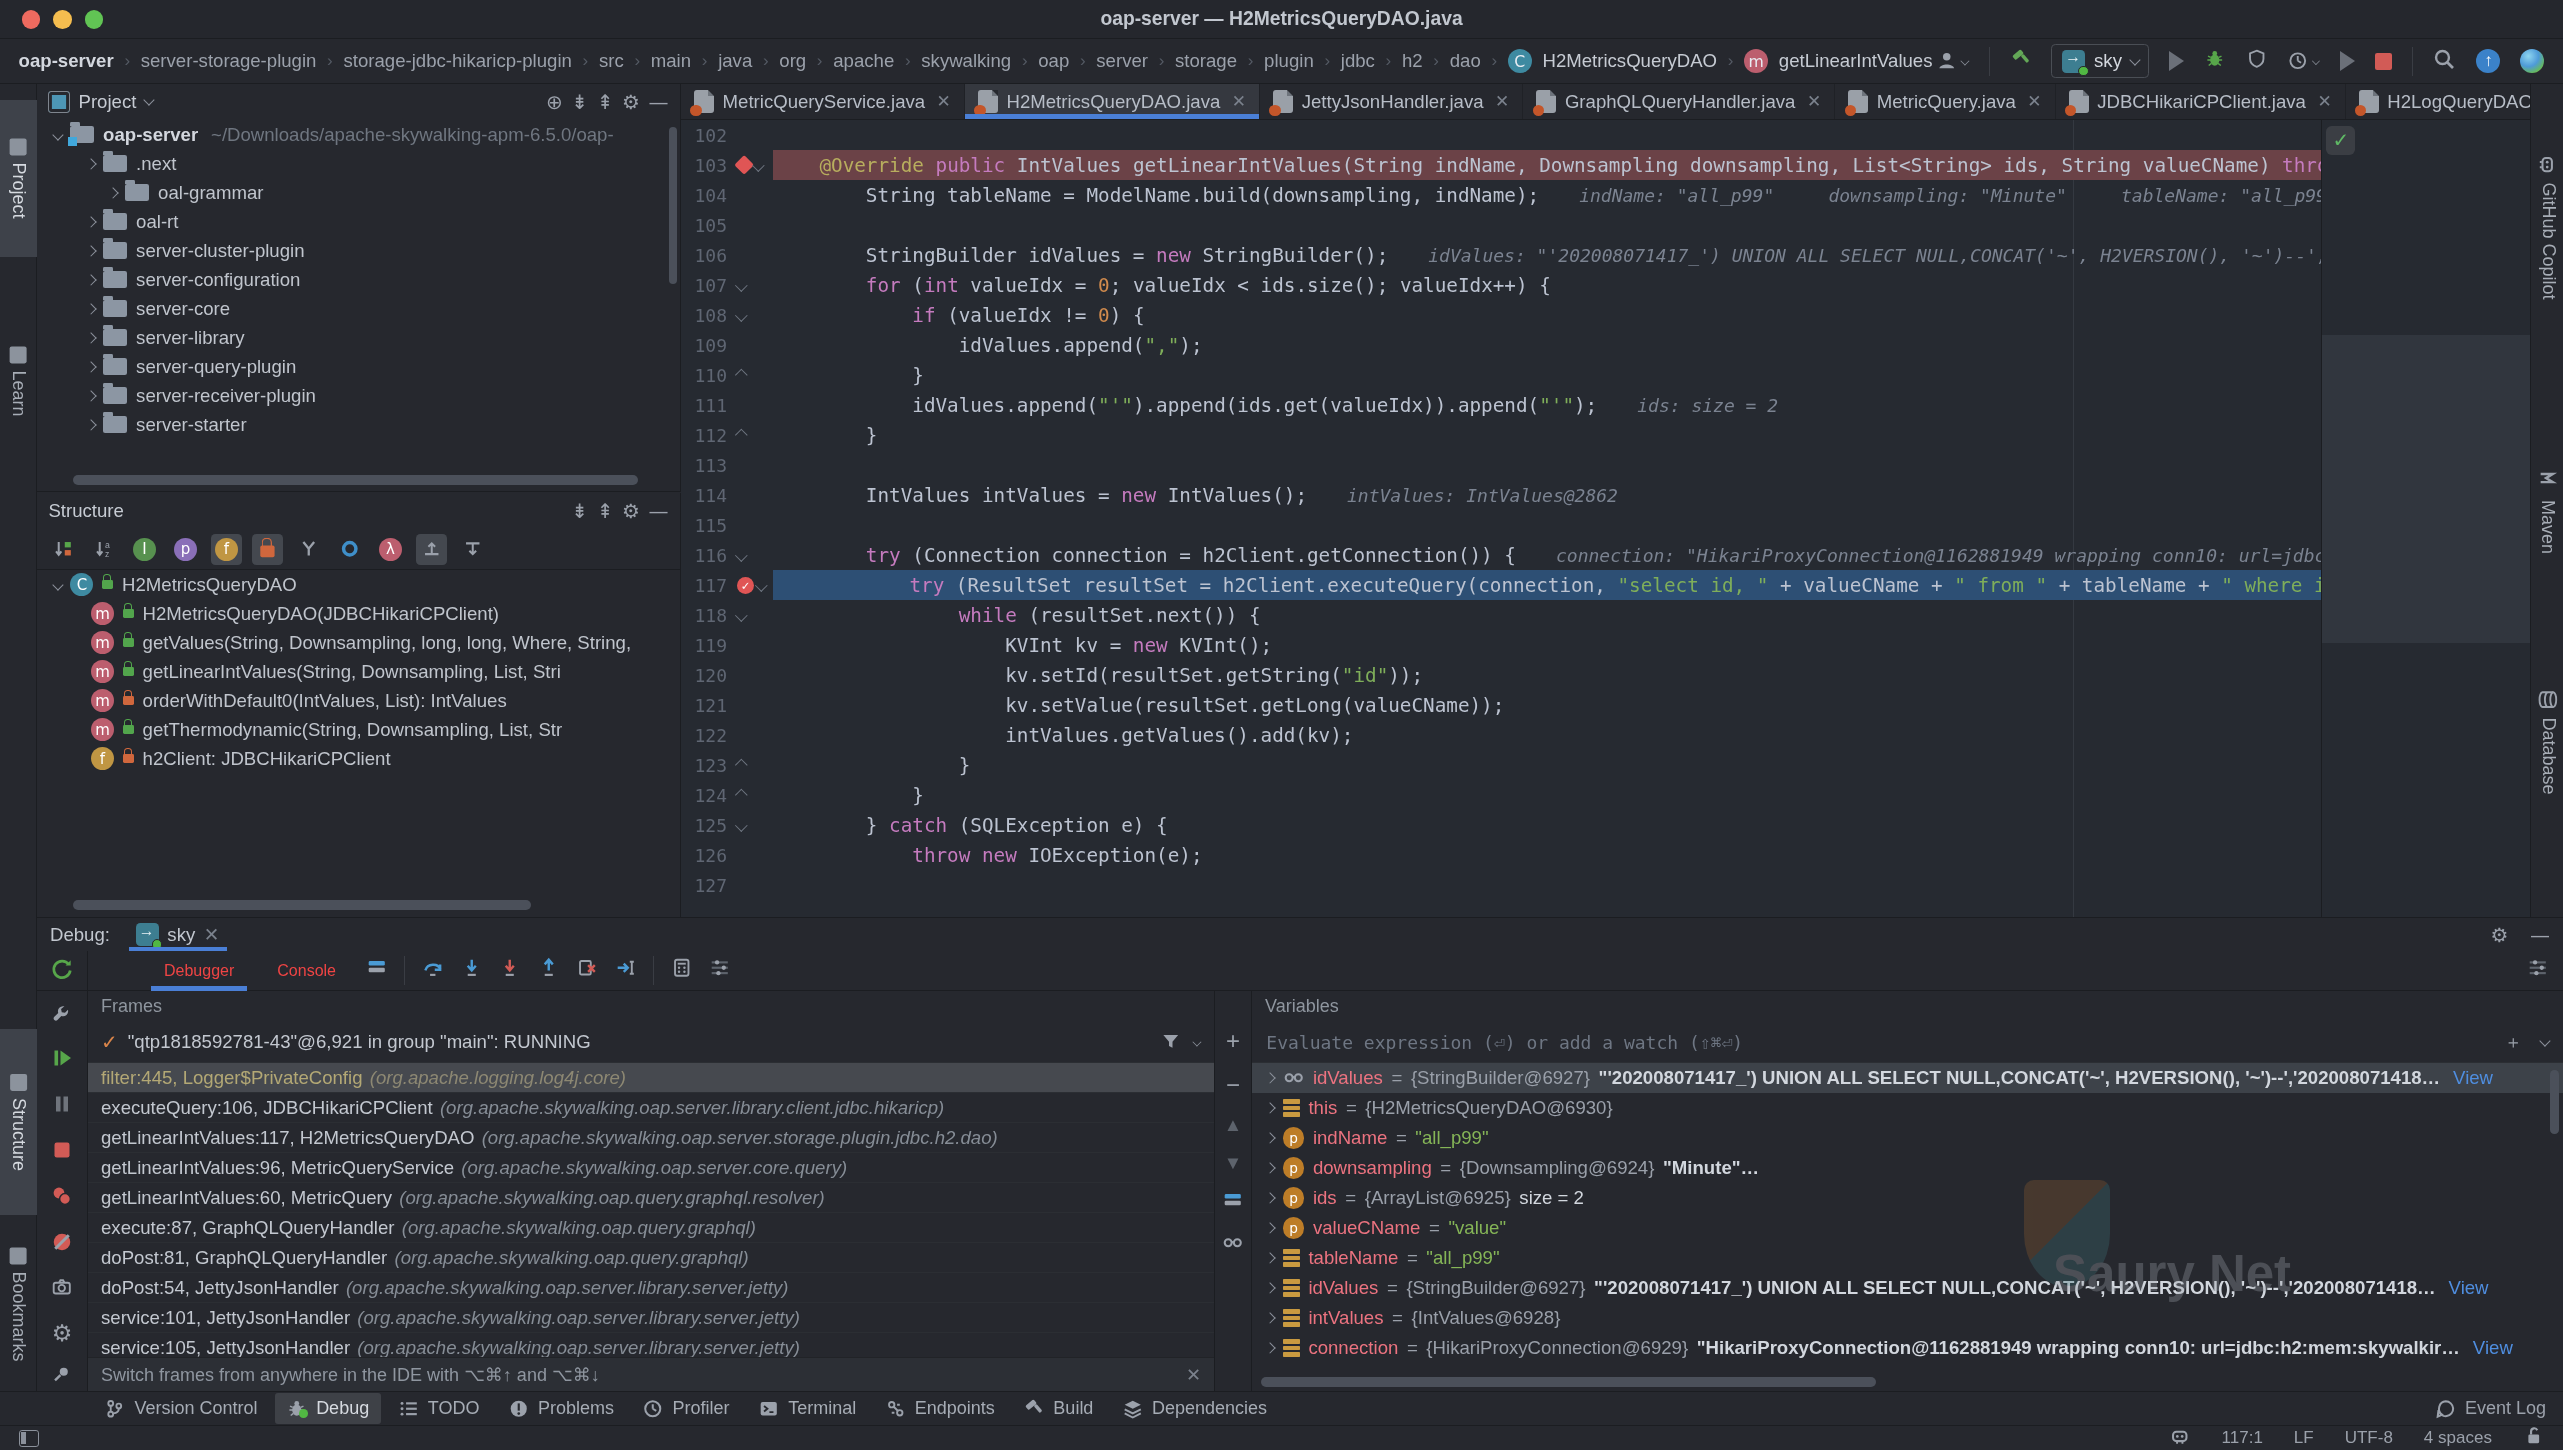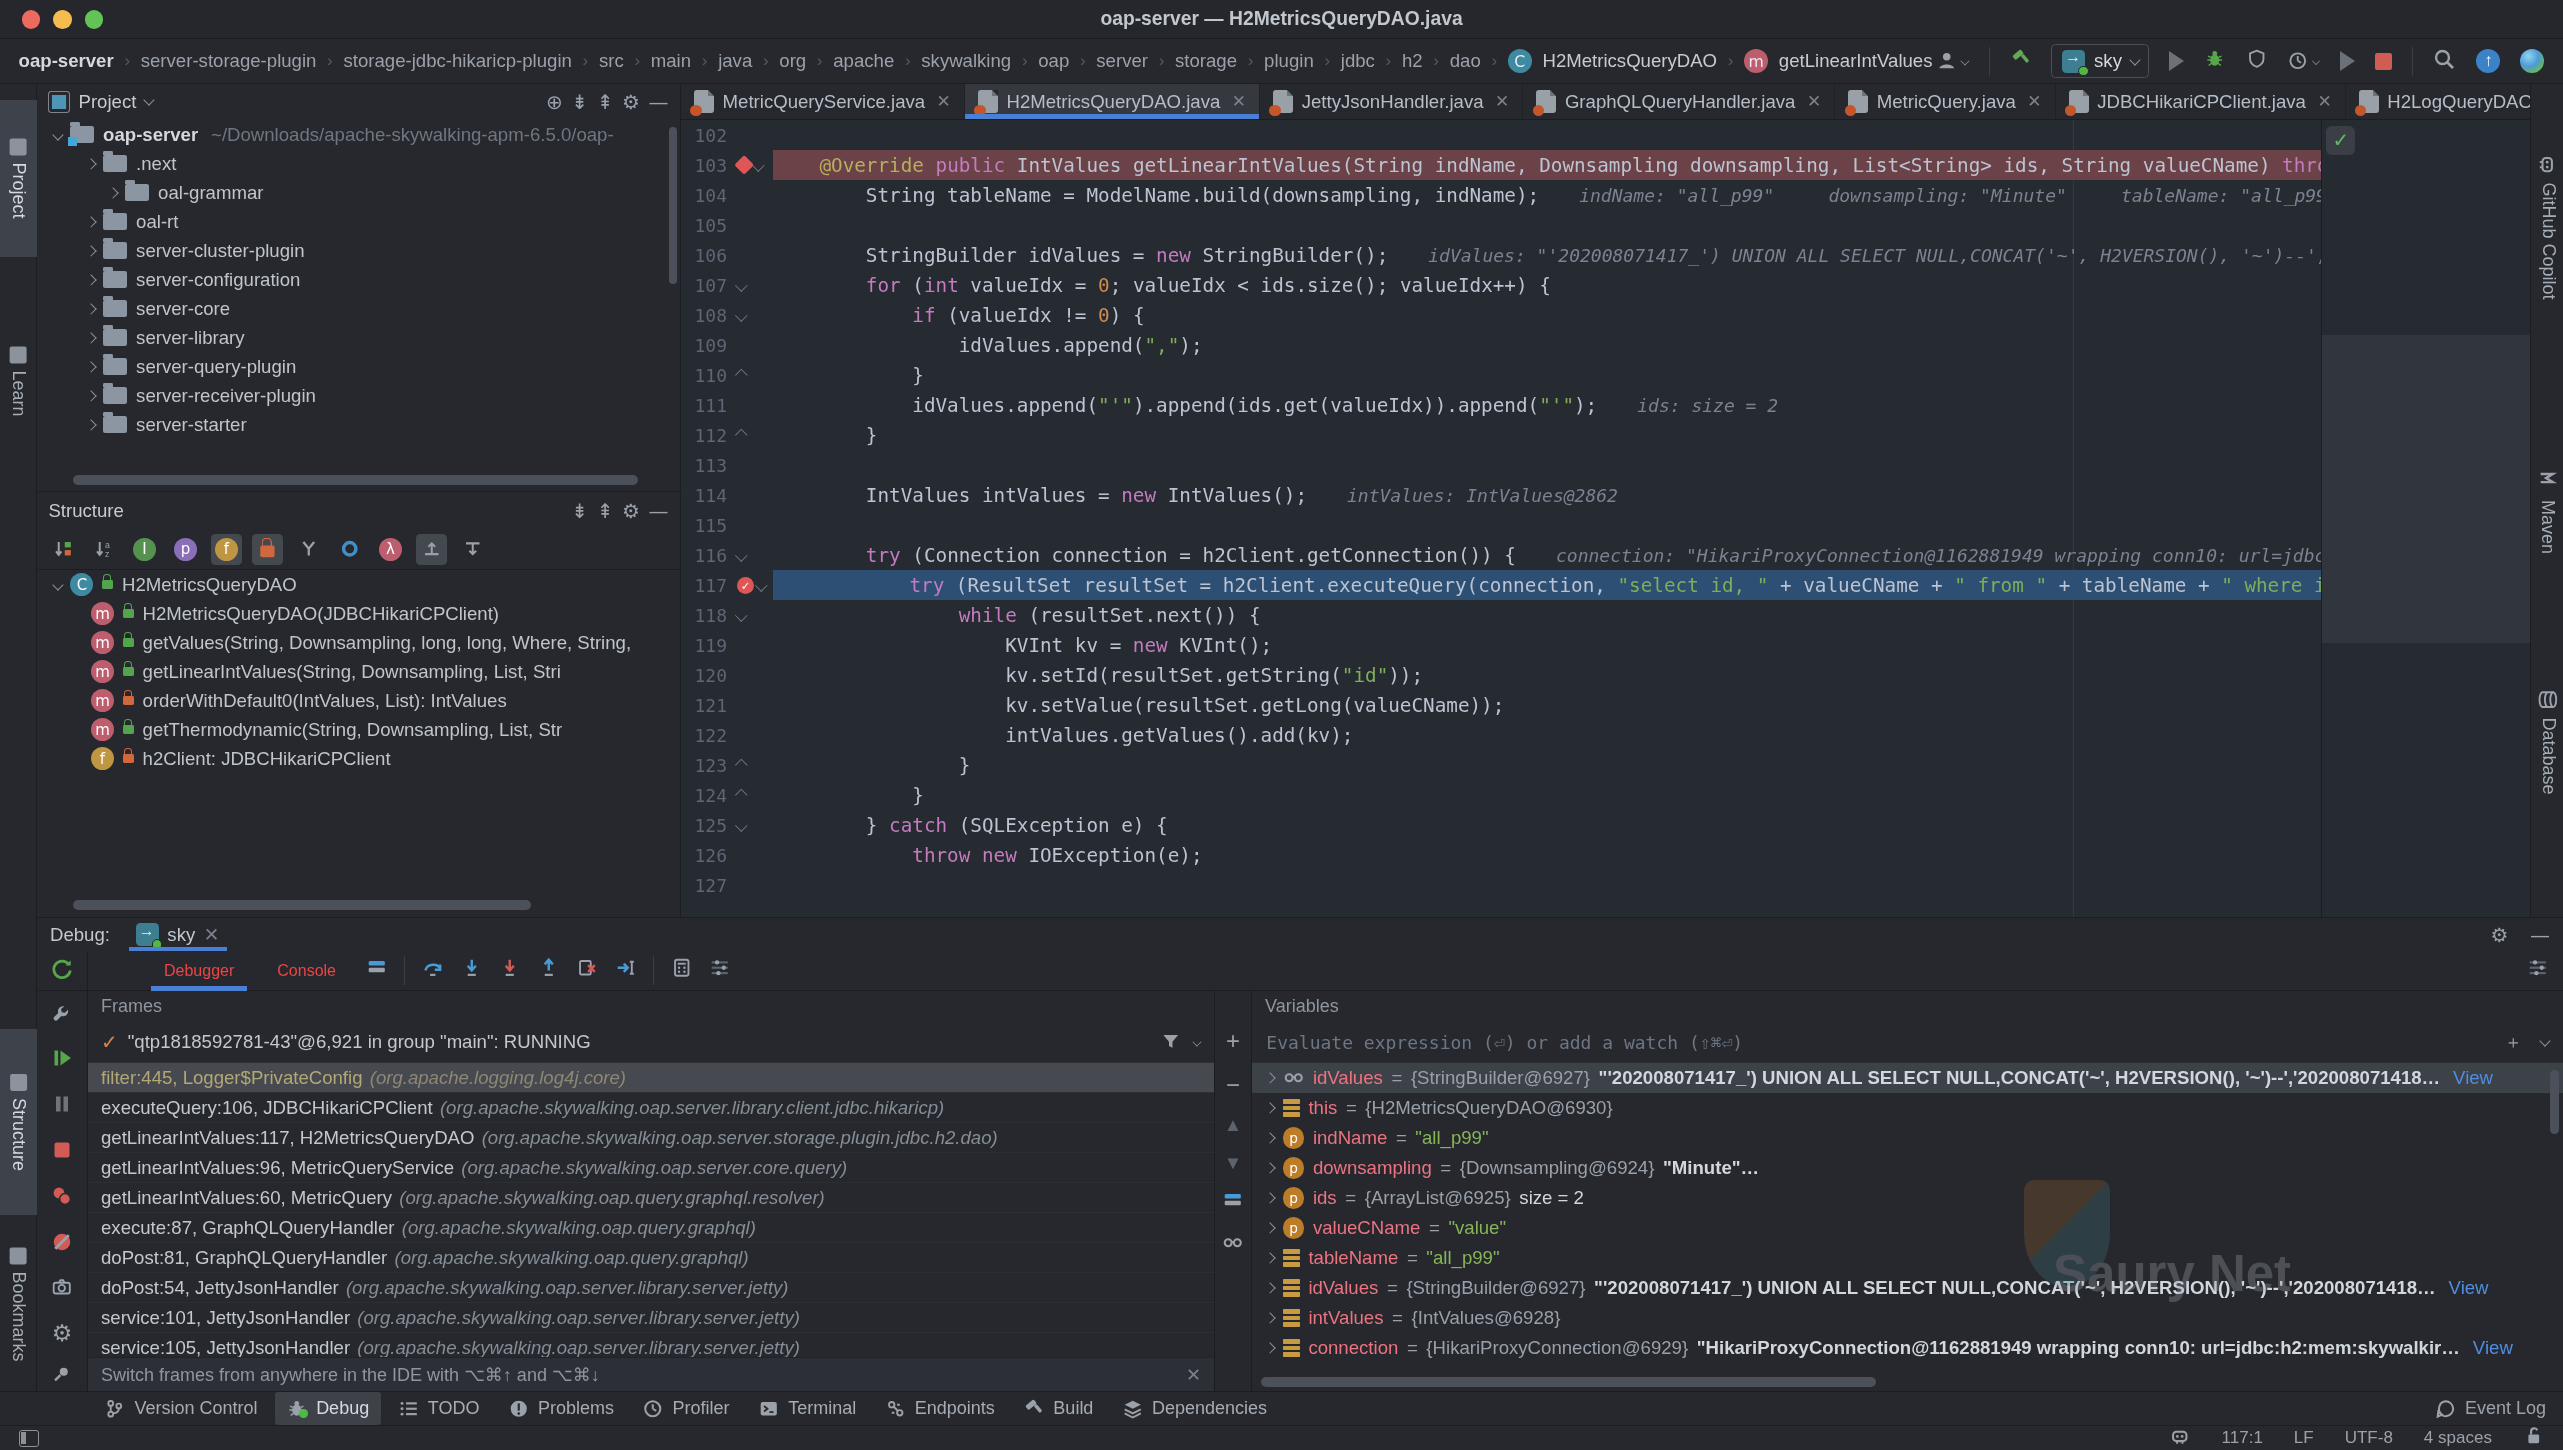--- a/index.html
+++ b/index.html
@@ -134,21 +134,21 @@
   .var-row.sel { background:#3d4249; }
   .var-name { color:#ec7380; }
   .var-ref { color:#9aa0aa; }
   .var-str { color:#85b557; }
   .var-prev { color:#d2d7de; font-weight:bold; overflow:hidden; text-overflow:ellipsis; }
   .view-link { color:#4f8ee0; margin-left:4.3px; flex:none; }
   .bars-ic { display:inline-flex; flex-direction:column; gap:2.1px; flex:none; }
   .bars-ic i { width:17px; height:4.3px; background:#c99a40; border-radius:0.7px; }
 
   
-  #bottom-bar { left:0; top:1391px; width:2563px; height:34px; background:#26282e; border-top:0.7px solid #1b1d21; display:flex; padding:0 17px 0 93px; gap:5.7px; }
+  #bottom-bar { left:0; top:1391px; width:2563px; height:34px; background:#26282e; border-top:0.7px solid #1b1d21; display:flex; align-items:center; padding:0 17px 0 93px; gap:5.7px; }
   .bb-item { display:flex; align-items:center; gap:8.6px; padding:4.3px 11.4px; color:#a6acb5; font-size:18px; border-radius:2.9px; white-space:nowrap; }
   .bb-item.sel { background:#3e4147; color:#d6dae0; }
   #event-log { margin-left:auto; display:flex; align-items:center; gap:8.6px; color:#9ba1ab; font-size:18px; }
   #status-bar { left:0; top:1425px; width:2563px; height:25px; background:#26282e; border-top:0.7px solid #1b1d21; display:flex; align-items:center; padding:0 18.6px; color:#9ba1ab; font-size:17px; }
   #status-right { margin-left:auto; display:flex; align-items:center; gap:31px; }
   .tw-corner { width:20px; height:17px; border:1.4px solid #8b919b; border-radius:2.9px; position:relative; }
   .tw-corner::before { content:""; position:absolute; left:1.4px; top:1.4px; bottom:1.4px; width:5px; background:#8b919b; }
 
   
   #watermark { left:2024px; top:1180px; width:300px; height:186px; opacity:0.33; pointer-events:none; }

